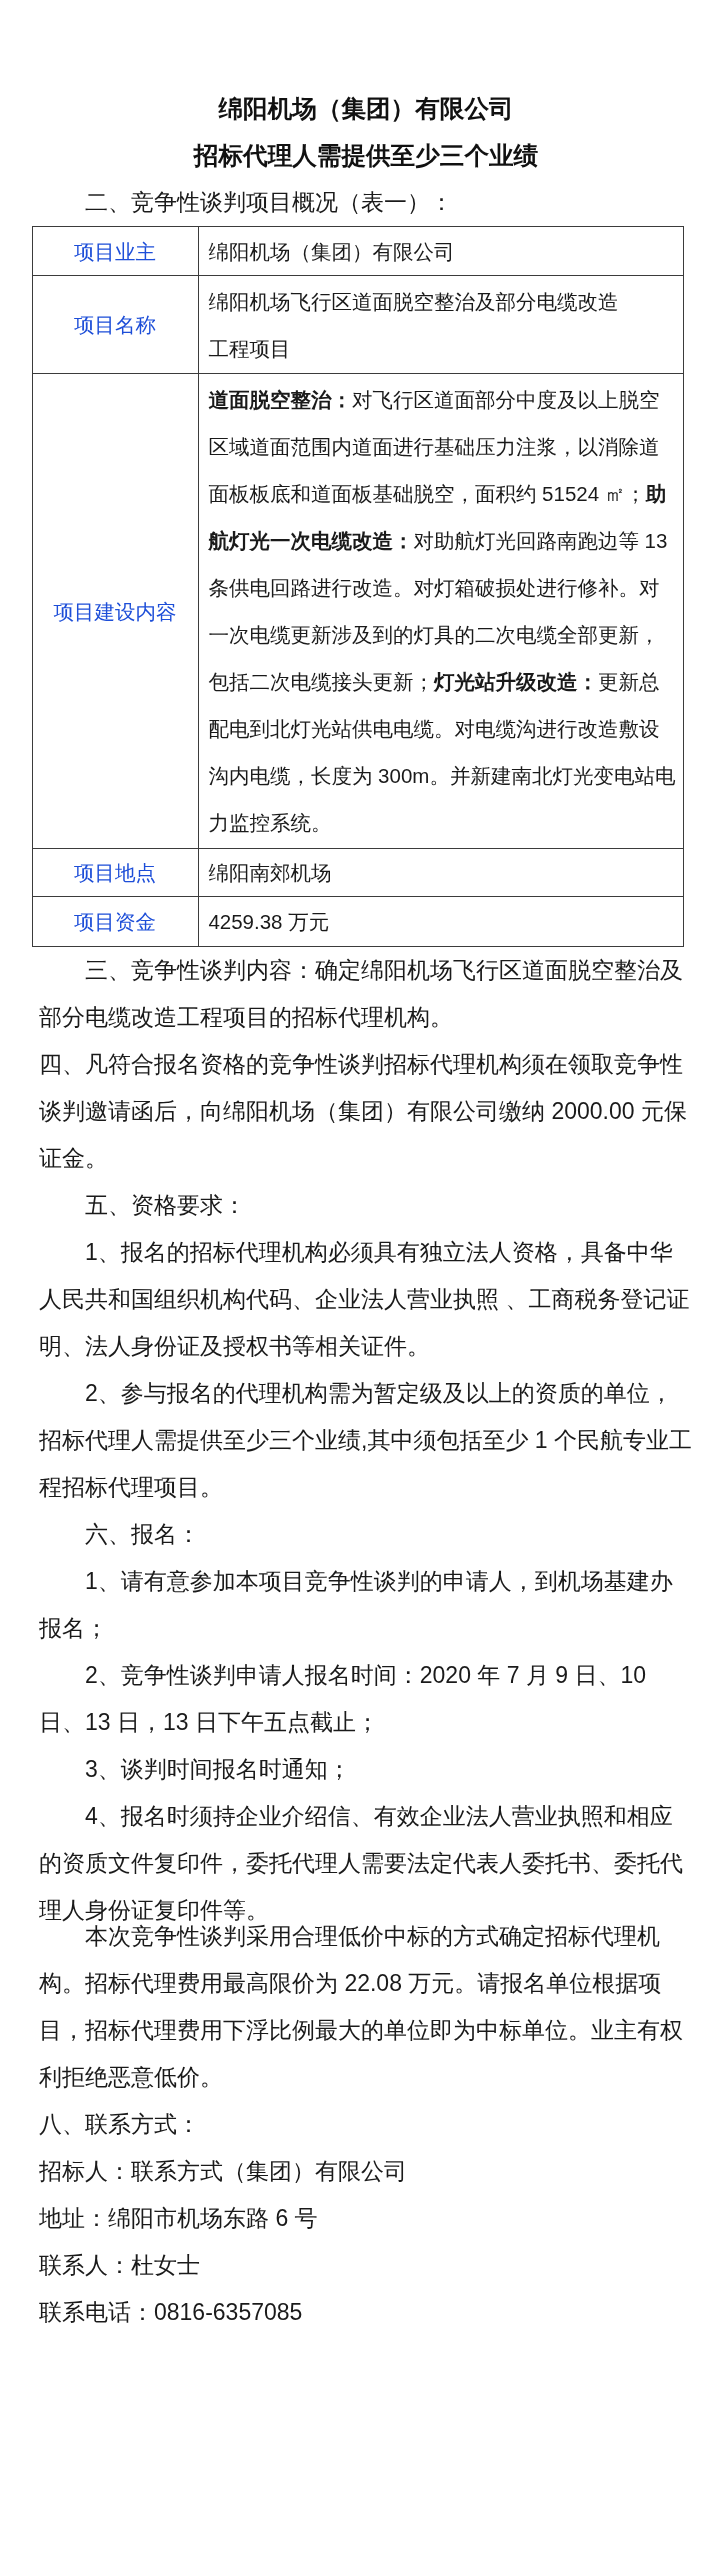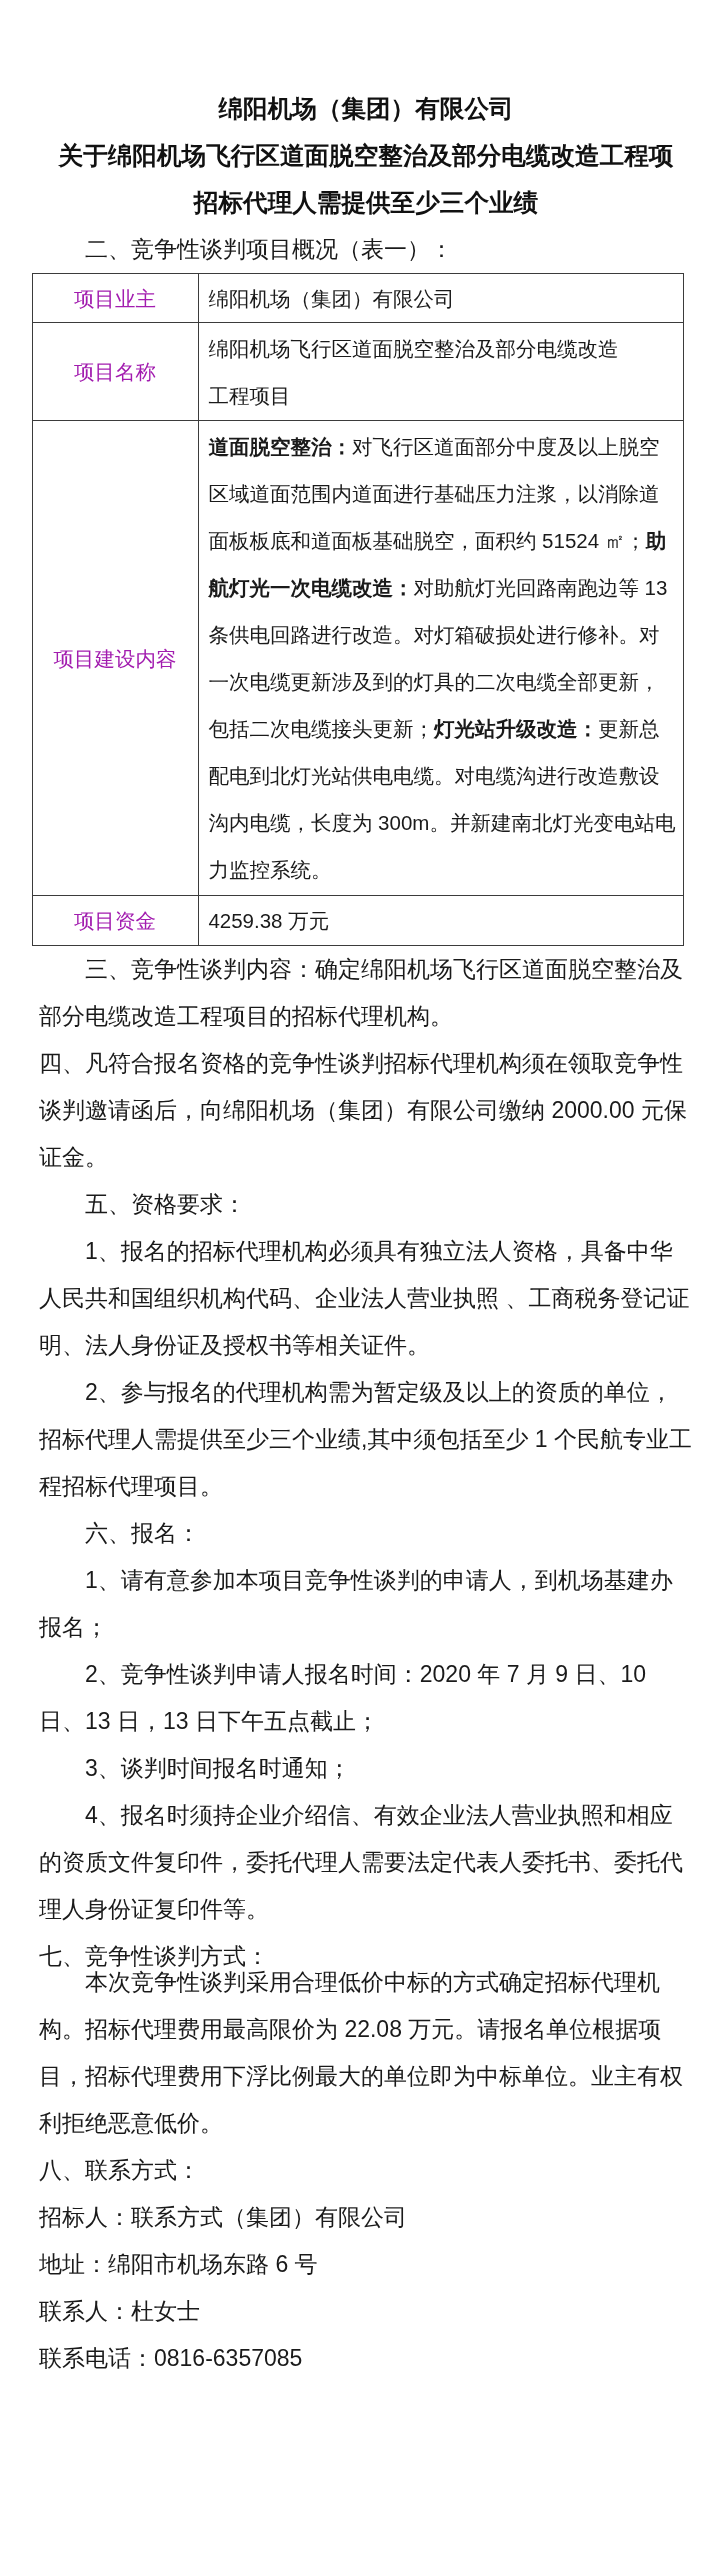--- a/index.html
+++ b/index.html
@@ -40,41 +40,40 @@
   table.overview td {
     border: 1.6px solid #3b3b3b;
     vertical-align: middle;
     font-size: 20.5px;
   }
   td.tlabel {
     width: 165px;
     text-align: center;
     font-size: 21px;
     padding: 0;
-    color: #a21caf;
+    color: #1d4ed8;
   }
   td.tvalue {
     padding: 0 6.6px 0 9.8px;
   }
   td.tvalue .tline { line-height: 47px; }
   td.tvalue .tline span.b { font-weight: bold; }
   tr.r1 td { height: 48px; }
   tr.r2 td { height: 97px; }
   tr.r3 td { height: 474px; }
   tr.r4 td { height: 46px; }
   tr.r5 td { height: 49px; }
 </style>
 </head>
 <body>
 
 <div class="page">
 
   <div class="title-block">
     <p>绵阳机场（集团）有限公司</p>
-    <p>关于绵阳机场飞行区道面脱空整治及部分电缆改造工程项</p>
     <p>招标代理人需提供至少三个业绩</p>
   </div>
 
 
   <p class="para">二、竞争性谈判项目概况（表一）：</p>
 
   <table class="overview">
     <tbody>
       <tr class="r1">
         <td class="tlabel">项目业主</td>
@@ -97,20 +96,26 @@
             <div class="tline"><span>面板板底和道面板基础脱空，面积约 51524 ㎡；</span><span class="b">助</span></div>
             <div class="tline"><span class="b">航灯光一次电缆改造：</span><span>对助航灯光回路南跑边等 13</span></div>
             <div class="tline"><span>条供电回路进行改造。对灯箱破损处进行修补。对</span></div>
             <div class="tline"><span>一次电缆更新涉及到的灯具的二次电缆全部更新，</span></div>
             <div class="tline"><span>包括二次电缆接头更新；</span><span class="b">灯光站升级改造：</span><span>更新总</span></div>
             <div class="tline"><span>配电到北灯光站供电电缆。对电缆沟进行改造敷设</span></div>
             <div class="tline"><span>沟内电缆，长度为 300m。并新建南北灯光变电站电</span></div>
             <div class="tline"><span>力监控系统。</span></div>
           </td>
       </tr>
+      <tr class="r4">
+        <td class="tlabel">项目地点</td>
+        <td class="tvalue">
+            <div class="tline"><span>绵阳南郊机场</span></div>
+          </td>
+      </tr>
       <tr class="r5">
         <td class="tlabel">项目资金</td>
         <td class="tvalue">
             <div class="tline"><span>4259.38 万元</span></div>
           </td>
       </tr>
     </tbody>
   </table>
 
   <p class="para">三、竞争性谈判内容：确定绵阳机场飞行区道面脱空整治及部分电缆改造工程项目的招标代理机构。</p>
@@ -120,21 +125,20 @@
   <p class="para">五、资格要求：</p>
   <p class="para">1、报名的招标代理机构必须具有独立法人资格，具备中华人民共和国组织机构代码、企业法人营业执照 、工商税务登记证明、法人身份证及授权书等相关证件。</p>
   <p class="para">2、参与报名的代理机构需为暂定级及以上的资质的单位，招标代理人需提供至少三个业绩,其中须包括至少 1 个民航专业工程招标代理项目。</p>
 
   <p class="para">六、报名：</p>
   <p class="para">1、请有意参加本项目竞争性谈判的申请人，到机场基建办报名；</p>
   <p class="para">2、竞争性谈判申请人报名时间：2020 年 7 月 9 日、10 日、13 日，13 日下午五点截止；</p>
   <p class="para">3、谈判时间报名时通知；</p>
   <p class="para">4、报名时须持企业介绍信、有效企业法人营业执照和相应的资质文件复印件，委托代理人需要法定代表人委托书、委托代理人身份证复印件等。</p>
 
-  <p class="para noindent">七、竞争性谈判方式：</p>
   <p class="para tight">本次竞争性谈判采用合理低价中标的方式确定招标代理机构。招标代理费用最高限价为 22.08 万元。请报名单位根据项目，招标代理费用下浮比例最大的单位即为中标单位。业主有权利拒绝恶意低价。</p>
 
   <p class="para noindent">八、联系方式：</p>
   <p class="para noindent">招标人：联系方式（集团）有限公司</p>
   <p class="para noindent">地址：绵阳市机场东路 6 号</p>
   <p class="para noindent">联系人：杜女士</p>
   <p class="para noindent">联系电话：0816-6357085</p>
 
 </div>
 

